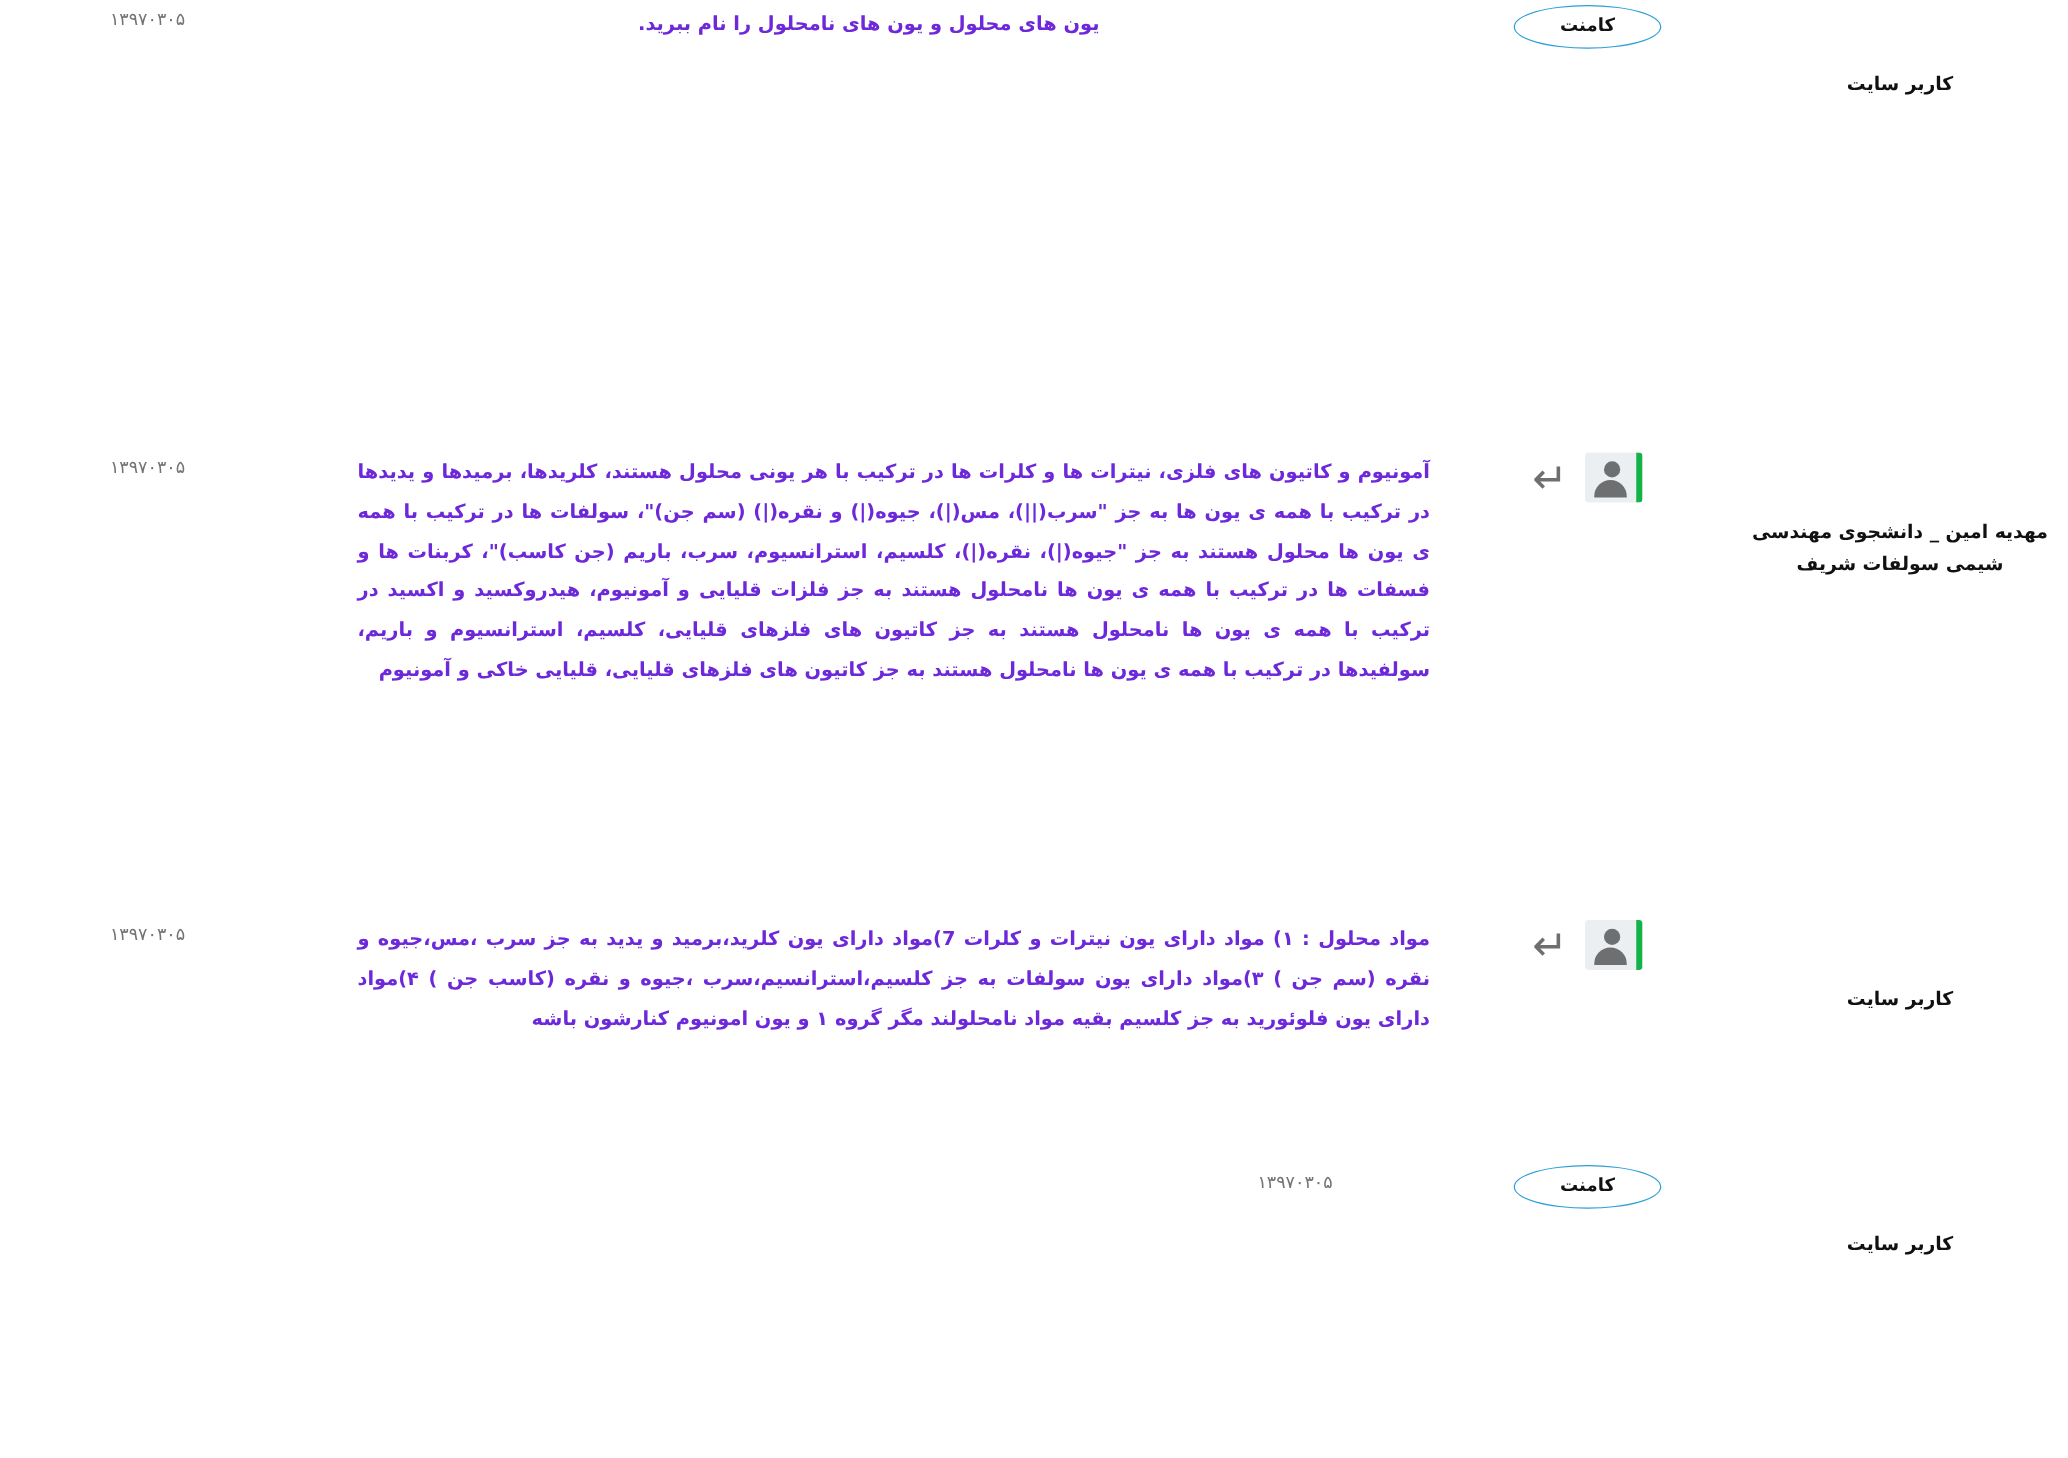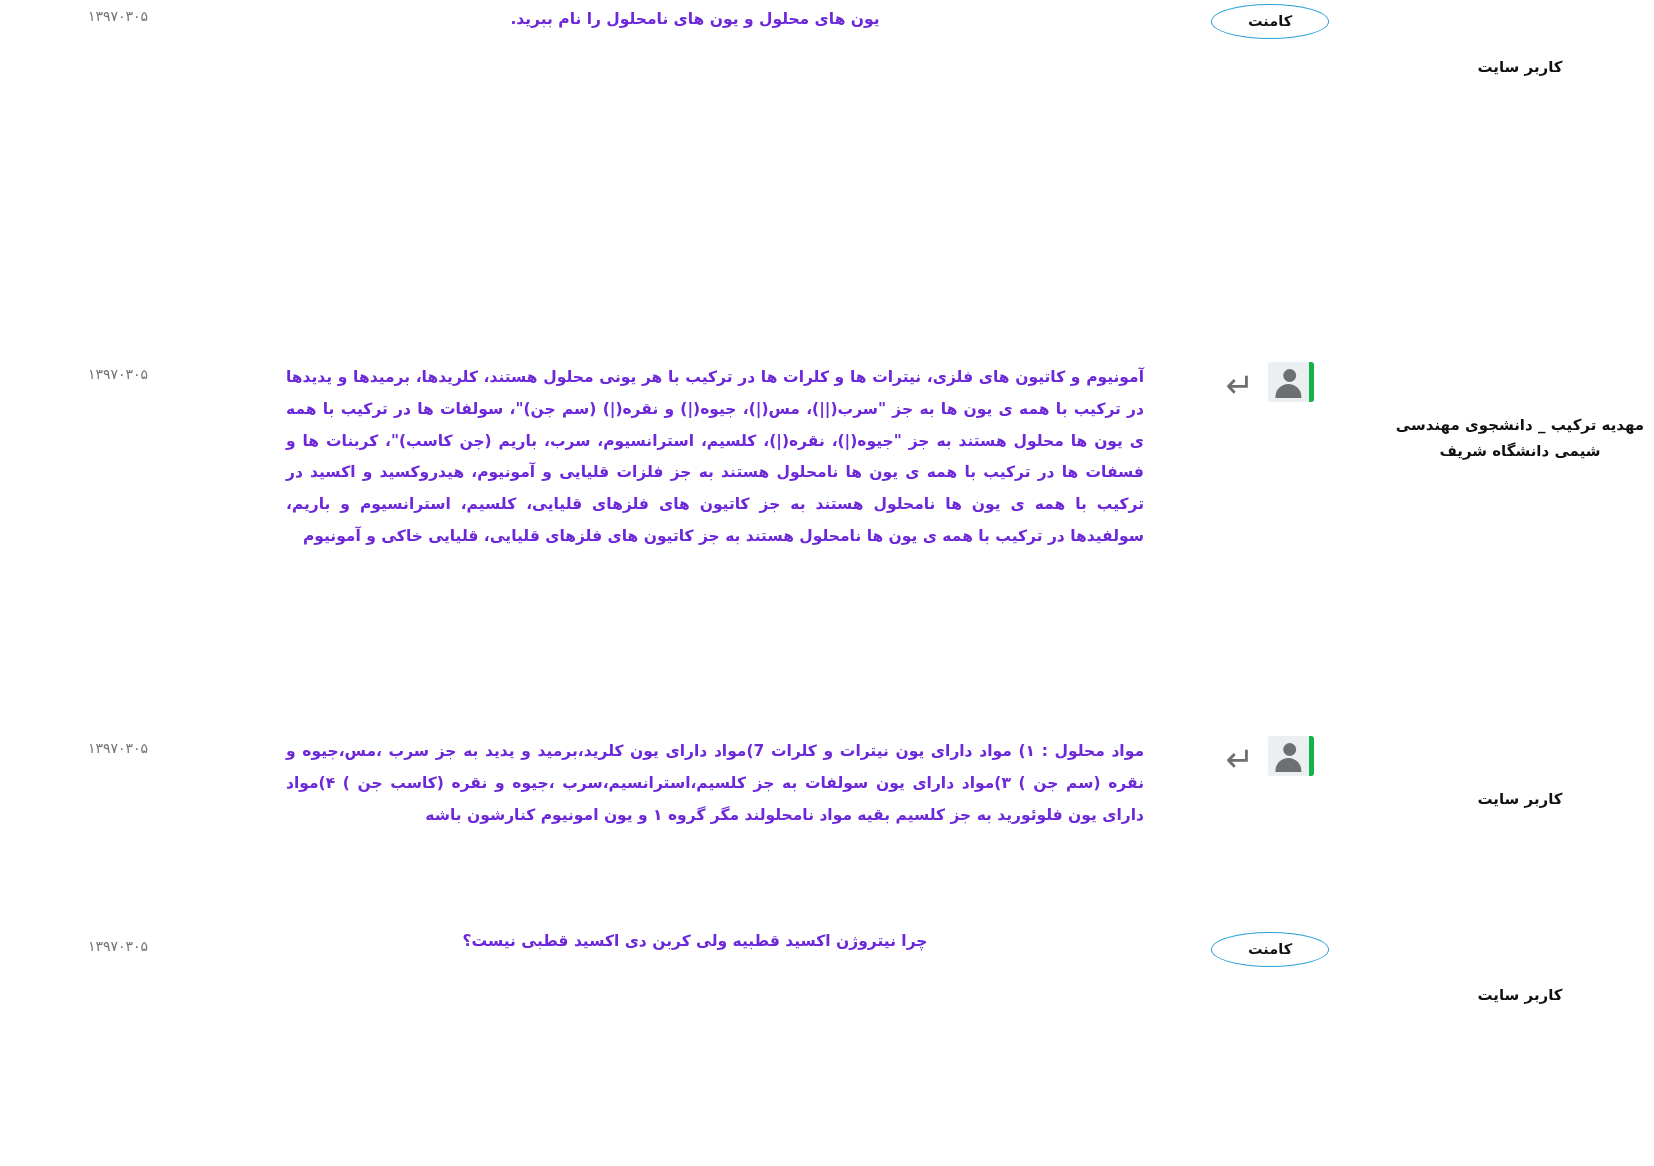--- a/index.html
+++ b/index.html
@@ -38,21 +38,21 @@
     line-height: 1.75;
     padding-top: 2px;
     color: #111;
     margin-top: 48px;
   }
   .col-badge {
     width: 232px;
     flex: 0 0 232px;
     display: flex;
     flex-direction: row;
-    align-items: flex-end;
+    align-items: flex-start;
     justify-content: center;
     padding-top: 0px;
     gap: 14px;
   }
   .col-body {
     flex: 1 1 auto;
     font-size: 15.5px;
     font-weight: bold;
     line-height: 2.05;
     text-align: justify;
@@ -146,21 +146,21 @@
   <div class="row" style="top:4px;">
     <div class="col-author">کاربر سایت</div>
     <div class="col-badge">
       <span class="comment-badge">کامنت</span>
     </div>
     <div class="col-body center" style="padding-left:40px;padding-right:40px;">یون های محلول و یون های نامحلول را نام ببرید.</div>
     <div class="col-date">۱۳۹۷۰۳۰۵</div>
   </div>
 
   <div class="row" style="top:362px;">
-    <div class="col-author">مهدیه ترکیب _ دانشجوی مهندسی شیمی دانشگاه شریف</div>
+    <div class="col-author">مهدیه امین _ دانشجوی مهندسی شیمی سولفات شریف</div>
     <div class="col-badge">
       <span class="avatar">
         <span class="bar"></span>
         <span class="head"></span>
         <span class="shoulders"></span>
       </span>
       <span class="reply-arrow">↵</span>
     </div>
     <div class="col-body" style="padding-left:50px;padding-right:10px;max-width:890px;">آمونیوم و کاتیون های فلزی، نیترات ها و کلرات ها در ترکیب با هر یونی محلول هستند، کلریدها، برمیدها و یدیدها در ترکیب با همه ی یون ها به جز "سرب(||)، مس(|)، جیوه(|) و نقره(|) (سم جن)"، سولفات ها در ترکیب با همه ی یون ها محلول هستند به جز "جیوه(|)، نقره(|)، کلسیم، استرانسیوم، سرب، باریم (جن کاسب)"، کربنات ها و فسفات ها در ترکیب با همه ی یون ها نامحلول هستند به جز فلزات قلیایی و آمونیوم، هیدروکسید و اکسید  در ترکیب با همه ی یون ها نامحلول هستند به جز کاتیون های فلزهای قلیایی، کلسیم، استرانسیوم و باریم، سولفیدها در ترکیب با همه ی یون ها نامحلول هستند به جز کاتیون های فلزهای قلیایی، قلیایی خاکی و آمونیوم</div>
     <div class="col-date">۱۳۹۷۰۳۰۵</div>
@@ -178,17 +178,16 @@
     </div>
     <div class="col-body" style="padding-left:50px;padding-right:10px;max-width:890px;">مواد محلول : ۱) مواد دارای یون نیترات و کلرات 7)مواد دارای یون کلرید،برمید و یدید به جز سرب ،مس،جیوه و نقره (سم جن ) ۳)مواد دارای یون سولفات به جز کلسیم،استرانسیم،سرب ،جیوه و نقره (کاسب جن ) ۴)مواد دارای یون فلوئورید به جز کلسیم بقیه مواد نامحلولند مگر گروه ۱ و یون امونیوم کنارشون باشه</div>
     <div class="col-date">۱۳۹۷۰۳۰۵</div>
   </div>
 
   <div class="row" style="top:922px;">
     <div class="col-author" style="padding-top:12px;">کاربر سایت</div>
     <div class="col-badge" style="padding-top:10px;">
       <span class="comment-badge">کامنت</span>
     </div>
-    <div class="col-body center" style="padding-left:40px;padding-right:40px;padding-top:4px;">چرا نیتروژن اکسید قطبیه ولی کربن دی اکسید قطبی نیست؟</div>
     <div class="col-date" style="padding-top:16px;">۱۳۹۷۰۳۰۵</div>
   </div>
 
 </div>
 
 </body></html>

